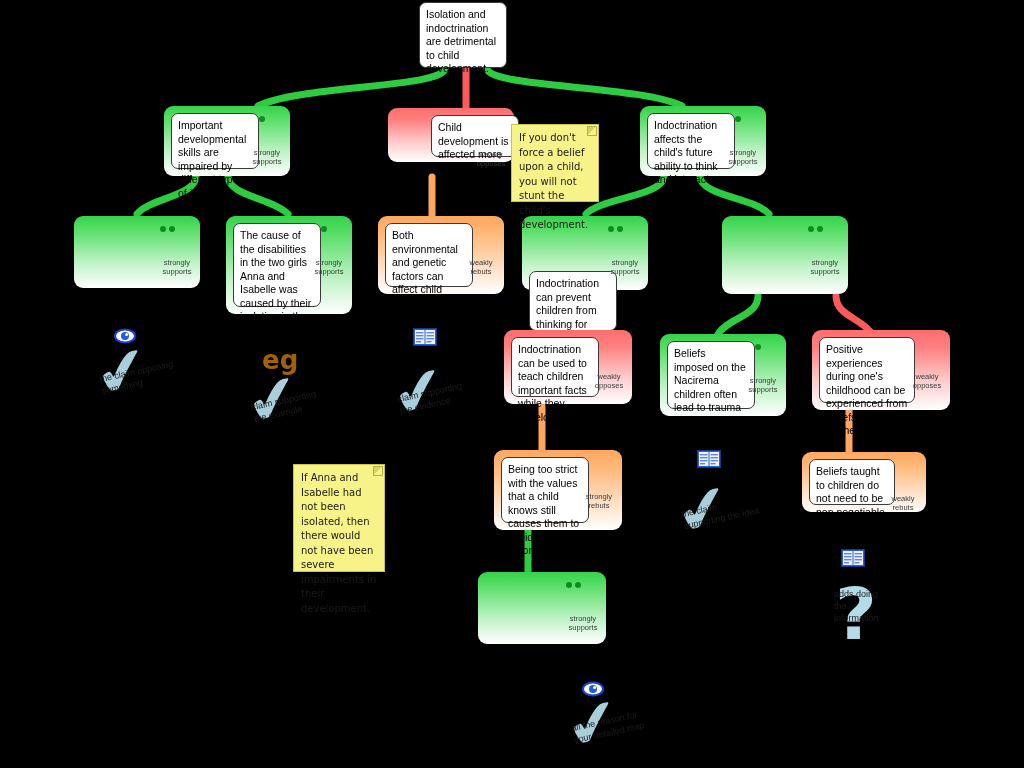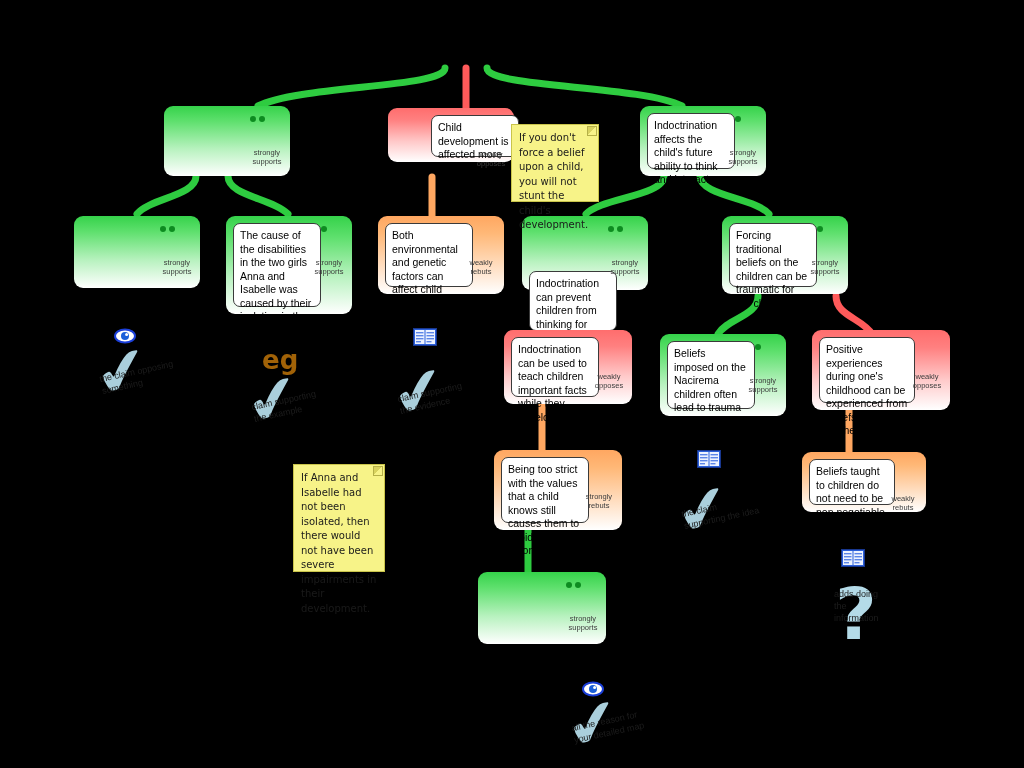--- a/index.html
+++ b/index.html
@@ -69,24 +69,29 @@
       <path d="M836,296 C836,316 862,318 872,334" stroke="#ff5a5a" stroke-width="7"></path>
 
       <path d="M542,404 L542,450" stroke="#ffa761" stroke-width="7"></path>
 
       <path d="M849,410 L849,452" stroke="#ffa761" stroke-width="7"></path>
 
       <path d="M528,530 C528,552 528,556 528,572" stroke="#2ecc40" stroke-width="7"></path>
     </g>
   </svg>
 
+  <div class="node" id="nd-contention" style="left:419px;top:2px;width:88px;height:66px;">
+    <div class="panel" style="background:#fff;border:1px solid #3a3a3a;border-radius:8px;"></div>
+    <div class="card" style="left:0;top:0;width:88px;height:66px;border:1px solid #3a3a3a;">Isolation and indoctrination are detrimental to child development.</div>
+  </div>
 
   <div class="node green" style="left:164px;top:106px;width:126px;height:70px;">
     <div class="panel"></div>
     <div class="dots" style="right:18px;"><i></i><i></i></div>
+    <div class="card" style="width:88px;height:56px;">Important developmental skills are impaired by different types of isolation.</div>
     <div class="tag">strongly supports</div>
   </div>
 
   <div class="node red" style="left:388px;top:108px;width:126px;height:54px;">
     <div class="panel"></div>
     <div class="dots one" style="right:26px;"><i style="background:#d11a1a"></i></div>
     <div class="card" style="width:88px;height:42px;margin-left:36px;">Child development is  affected more by genetics.</div>
     <div class="tag">weakly opposes</div>
   </div>
 
@@ -120,21 +125,20 @@
   <div class="node green" style="left:522px;top:216px;width:126px;height:74px;">
     <div class="panel"></div>
     <div class="dots" style="right:18px;"><i></i><i></i></div>
     <div class="card" style="width:88px;height:60px;margin-top:48px;">Indoctrination can prevent children from thinking for themselves in the future.</div>
     <div class="tag">strongly supports</div>
   </div>
 
   <div class="node green" style="left:722px;top:216px;width:126px;height:78px;">
     <div class="panel"></div>
     <div class="dots" style="right:18px;"><i></i><i></i></div>
-    <div class="card" style="width:88px;height:64px;">Forcing traditional beliefs on the children can be traumatic for the child.</div>
     <div class="tag">strongly supports</div>
   </div>
 
   <div class="node red" style="left:504px;top:330px;width:128px;height:74px;">
     <div class="panel"></div>
     <div class="dots one" style="right:26px;"><i style="background:#d11a1a"></i></div>
     <div class="card" style="width:88px;height:60px;">Indoctrination can be used to teach children important facts while they develop.</div>
     <div class="tag">weakly opposes</div>
   </div>
 

